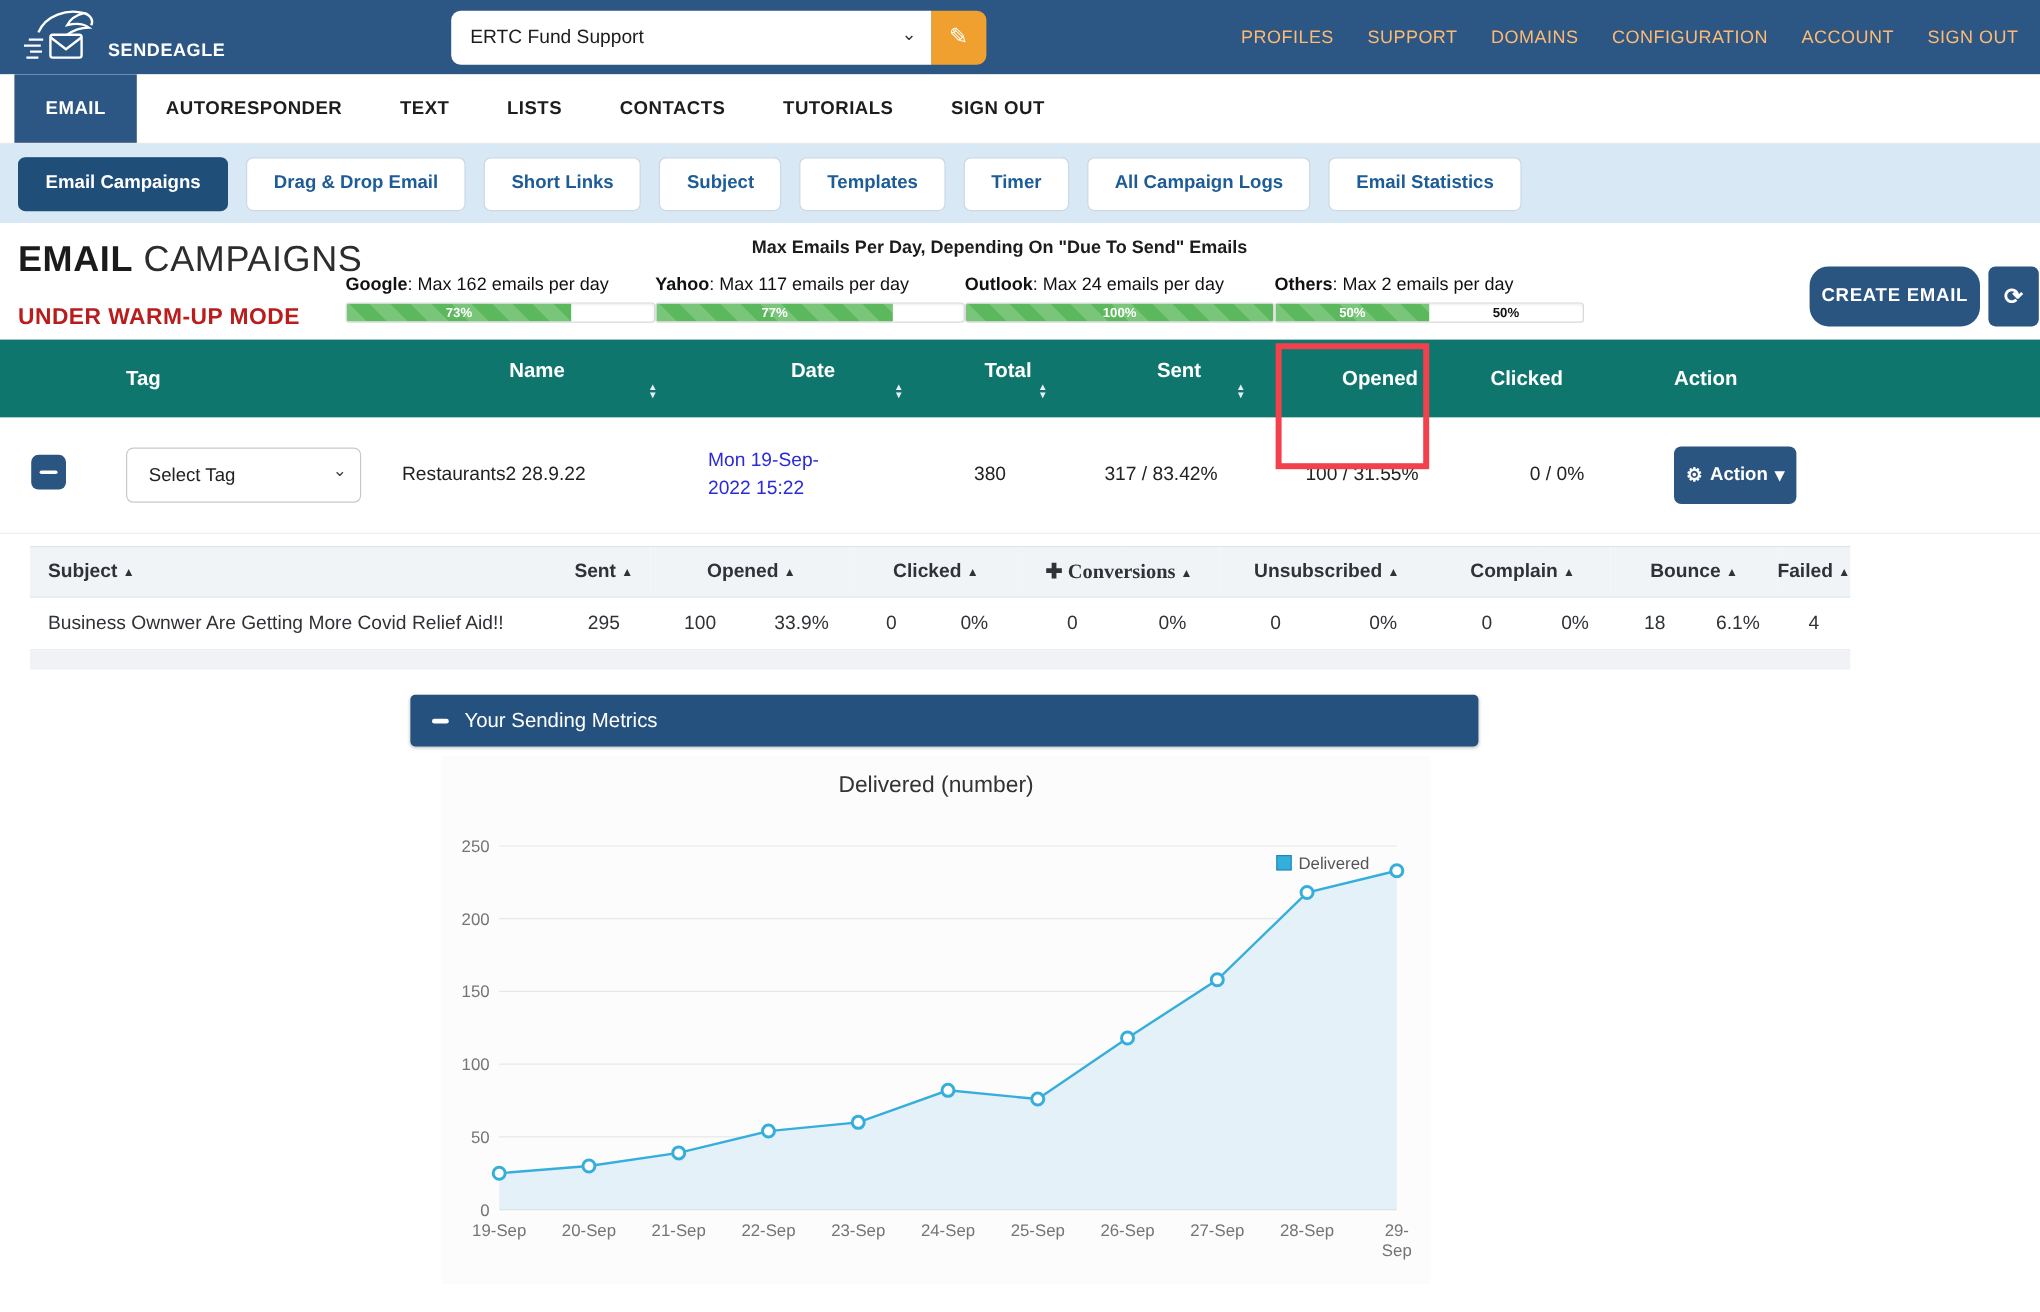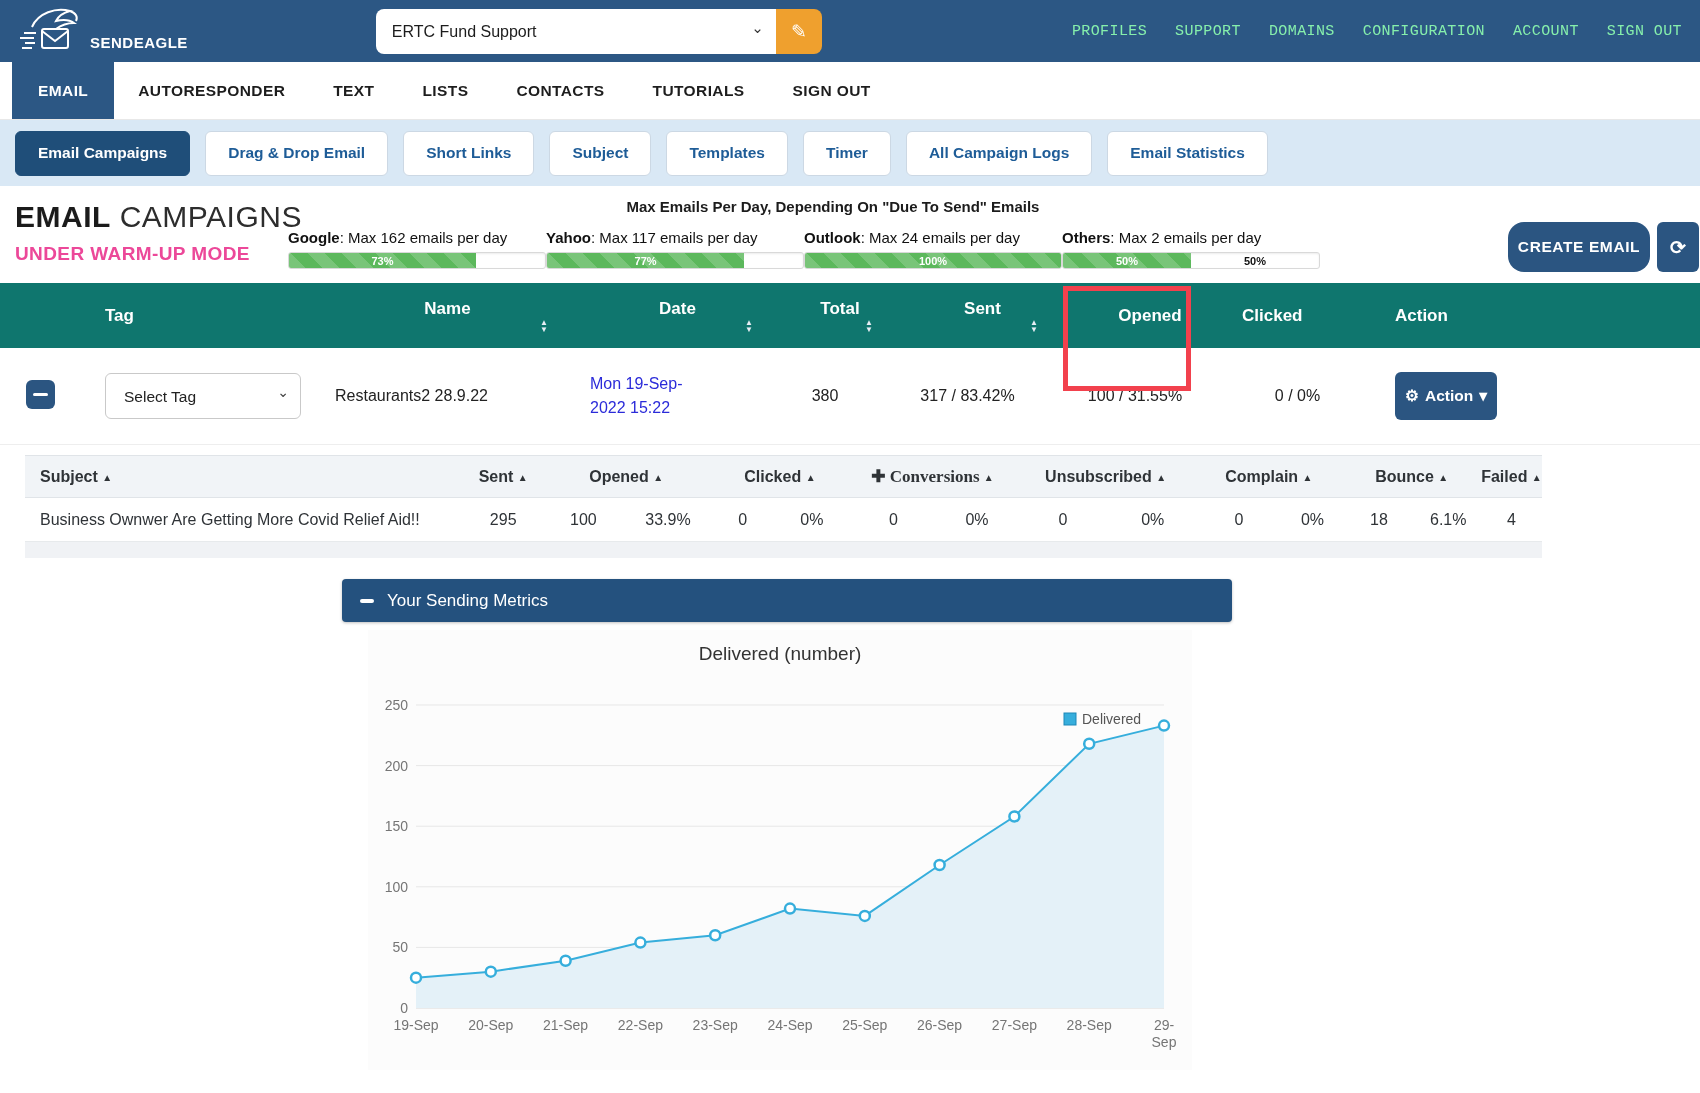--- a/index.html
+++ b/index.html
@@ -8,38 +8,38 @@
   
   .topbar { height:62px; background:#2c5784; display:flex; align-items:center; padding:0 18px; }
   .logo { display:flex; align-items:flex-end; color:#fff; }
   .logo-text { font-weight:bold; font-size:15px; letter-spacing:.5px; margin-left:-6px; margin-bottom:6px; }
   .profile-group { display:flex; margin-left:188px; height:45px; }
   .profile-select-wrap { position:relative; width:400px; }
   .profile-select-wrap select { width:100%; height:45px; border:none; border-radius:8px 0 0 8px; background:#fff; font-size:16px; padding:0 34px 0 16px; appearance:none; -webkit-appearance:none; color:#1c1c1c; font-family:"Liberation Sans",sans-serif; }
   .profile-caret { position:absolute; right:12px; top:10px; color:#333; font-size:15px; pointer-events:none; }
   .pencil-btn { width:46px; height:45px; background:#efa02e; border:none; border-radius:0 8px 8px 0; color:#fff; font-size:19px; cursor:pointer; }
   .top-links { margin-left:auto; display:flex; gap:28px; }
-  .top-links a { color:#86efac; text-decoration:none; font-size:15px; letter-spacing:.4px;font-family:Liberation Mono, monospace; }
+  .top-links a { color:#fdba74; text-decoration:none; font-size:15px; letter-spacing:.4px; }
 
   
   .mainnav { height:58px; background:#fff; display:flex; align-items:stretch; border-bottom:1px solid #e8e8e8; }
   .mainnav .tab { display:flex; align-items:center; padding:0 24px; font-size:15.5px; font-weight:600; color:#1d1d1d; letter-spacing:.4px; cursor:pointer; }
   .mainnav .tab.active { background:#2c5784; color:#fff; padding:0 26px; margin-left:12px; }
 
   
   .toolbar { height:66px; background:#d9e8f5; display:flex; align-items:center; padding:0 15px; gap:15px; }
   .tbtn { height:45px; background:#fff; border:1px solid #ccd8e4; border-radius:6px; color:#1e5c97; font-weight:700; font-size:15.5px; padding:0 22px; cursor:pointer; font-family:"Liberation Sans",sans-serif; }
   .tbtn.active { background:#1f4e79; color:#fff; border-color:#1f4e79; }
 
   
   .headsec { position:relative; height:97px; background:#fff; }
   .titleblock { position:absolute; left:15px; top:14px; }
   .titleblock h1 { font-size:30px; font-weight:800; color:#1b1b1b; letter-spacing:.5px; }
   .titleblock h1 .light { font-weight:400; color:#2d2d2d; }
-  .warmup { margin-top:9px; font-size:19px; font-weight:700; color:#ec4899; letter-spacing:.4px; }
+  .warmup { margin-top:20px; font-size:19px; font-weight:700; color:#b91c1c; letter-spacing:.4px; }
   .quotas { position:absolute; left:288px; top:12px; width:1090px; }
   .quota-title { text-align:center; font-weight:700; font-size:15px; color:#1c1c1c; margin-bottom:14px; }
   .quota-row { display:flex; }
   .quota { width:258px; }
   .quota-label { font-size:15px; color:#111; margin-bottom:6px; white-space:nowrap; }
   .quota-label b { font-weight:700; }
   .qbar { position:relative; height:17px; background:#fff; border:1px solid #d9d9d9; border-radius:3px; box-shadow:inset 0 1px 2px rgba(0,0,0,.08); overflow:hidden; }
   .qfill { height:100%; background:#5cb85c; background-image:repeating-linear-gradient(45deg, rgba(255,255,255,.18) 0 12px, transparent 12px 24px); display:flex; align-items:center; justify-content:center; color:#fff; font-size:11px; font-weight:bold; }
   .qrest { position:absolute; top:0; height:100%; display:flex; align-items:center; justify-content:center; font-size:11px; font-weight:bold; color:#111; }
   .create-btn { position:absolute; left:1508px; top:36px; width:142px; height:50px; background:#2b5581; border:none; border-radius:16px; color:#fff; font-weight:800; font-size:15.5px; letter-spacing:.6px; cursor:pointer; font-family:"Liberation Sans",sans-serif; }

